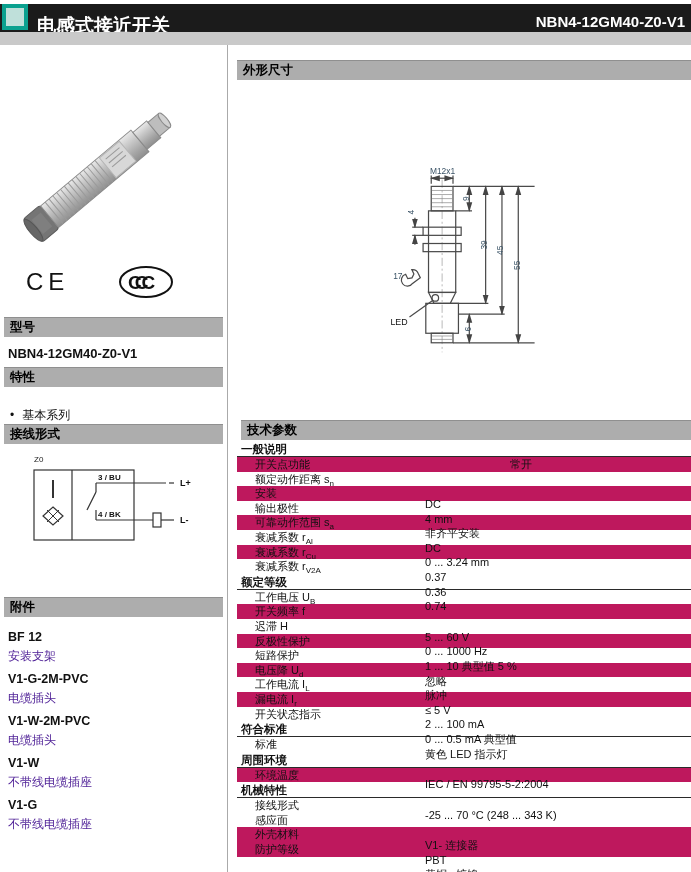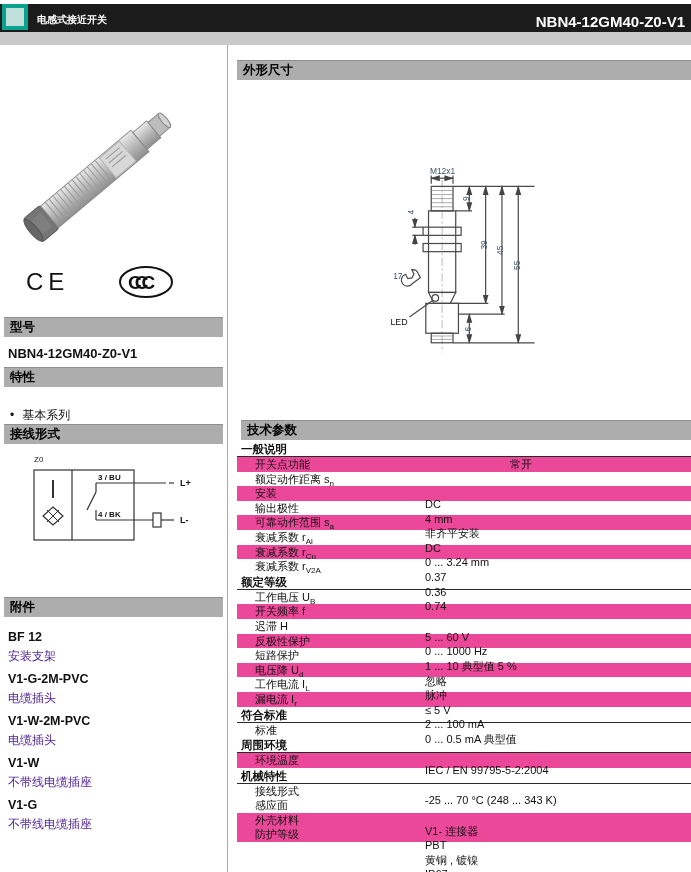--- a/index.html
+++ b/index.html
@@ -2,21 +2,21 @@
 <html><head>
 <meta charset="utf-8">
 <style>
   html,body{margin:0;padding:0;background:#fff;}
   .page{position:relative;width:691px;height:872px;background:#fff;overflow:hidden;
         font-family:"Liberation Sans","DejaVu Sans",sans-serif;color:#111;}
   
   .topbar{position:absolute;left:0;top:4px;width:691px;height:28px;background:#1b1b1b;}
   .brand-icon{position:absolute;left:2px;top:4px;width:26px;height:26px;
               background:#bfe0da;border:4px solid #0aa18f;box-sizing:border-box;}
-  .topbar-title{position:absolute;left:37px;top:9px;color:#fff;font-weight:bold;font-size:10px;}
+  .topbar-title{position:absolute;left:37px;top:9px;color:#fff;font-weight:bold;font-size:19px;}
   .topbar-part{position:absolute;right:6px;top:9px;color:#fff;font-weight:bold;font-size:15px;}
   .substripe{position:absolute;left:0;top:32px;width:691px;height:13px;background:#c9c9c9;}
   
   .col-left{position:absolute;left:0;top:45px;width:227px;height:827px;}
   .col-divider{position:absolute;left:227px;top:45px;width:1px;height:827px;background:#aaa;}
   .col-right{position:absolute;left:237px;top:45px;width:454px;height:827px;}
   
   .secbar{background:#adadad;border-top:1px solid #8f8f8f;height:17px;line-height:17px;
           font-weight:bold;font-size:12.5px;padding:1px 0 1px 6px;color:#000;}
   .col-left .secbar{margin-left:4px;width:213px;}
@@ -39,21 +39,21 @@
   .acc-name{font-weight:bold;font-size:12.5px;margin-top:7px;}
   .acc-desc{font-size:12px;margin-top:4px;color:#4c1d95;}
   
   .sec-dims{position:absolute;left:0;top:15px;width:454px;}
   .dim-wrap{position:absolute;left:148px;top:105px;width:170px;height:255px;}
   .sec-tech{position:absolute;left:4px;top:375px;width:454px;}
   .tech-table{position:absolute;left:0;top:396px;width:454px;font-size:11px;}
   .sub-header{font-weight:bold;font-size:11.5px;border-bottom:1px solid #2a2a2a;
               padding:2px 0 1px 4px;height:12px;line-height:12px;}
   .t-row{display:flex;height:14.6px;line-height:14.6px;}
-  .t-row.shade{background:#ec4899;}
+  .t-row.shade{background:#be185d;}
   .t-label{width:170px;padding-left:18px;white-space:nowrap;}
   .t-value{width:85px;white-space:nowrap;margin-top:40px;}
   .t-value2{flex:1;white-space:nowrap;}
   sub{font-size:8px;}
   svg text{font-family:"Liberation Sans","DejaVu Sans",sans-serif;}
 </style>
 </head>
 <body>
 
 <div class="page">
@@ -329,20 +329,24 @@
           <span class="t-value">≤ 5 V</span>
         </div>
         <div class="t-row">
           <span class="t-label">工作电流 I<sub>L</sub></span>
           <span class="t-value">2 ... 100 mA</span>
         </div>
         <div class="t-row shade">
           <span class="t-label">漏电流 I<sub>r</sub></span>
           <span class="t-value">0 ... 0.5 mA 典型值</span>
         </div>
+        <div class="t-row">
+          <span class="t-label">开关状态指示</span>
+          <span class="t-value">黄色 LED 指示灯</span>
+        </div>
         <div class="sub-header">符合标准</div>
         <div class="t-row">
           <span class="t-label">标准</span>
           <span class="t-value">IEC / EN 99795-5-2:2004</span>
         </div>
         <div class="sub-header">周围环境</div>
         <div class="t-row shade">
           <span class="t-label">环境温度</span>
           <span class="t-value">-25 ... 70 °C (248 ... 343 K)</span>
         </div>

